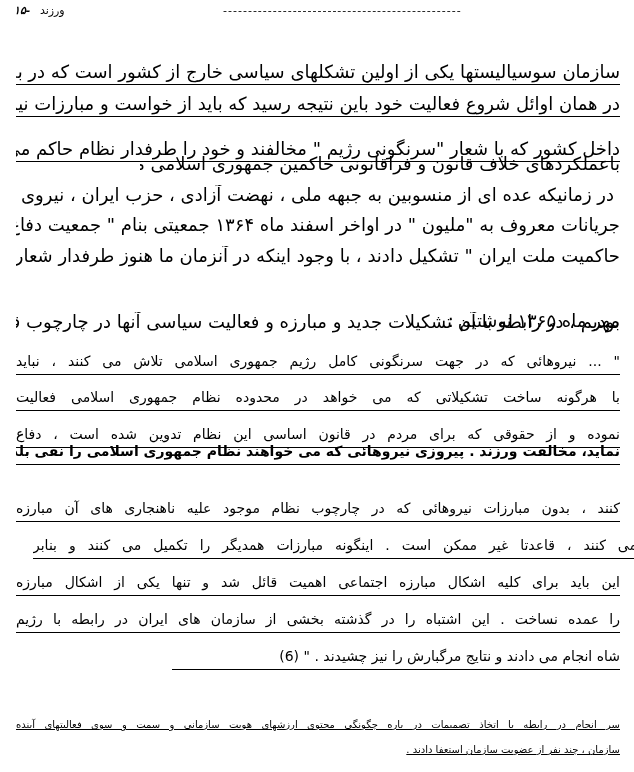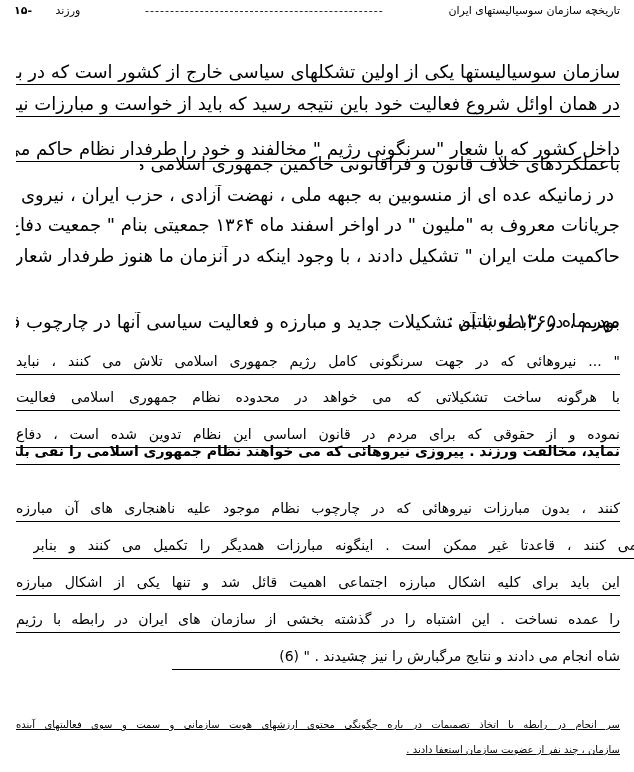--- a/index.html
+++ b/index.html
@@ -30,21 +30,21 @@
     .page-header .hdr-title { flex: none; }
     .page-header .hdr-dashes {
       flex: 1;
       overflow: hidden;
       letter-spacing: 1px;
       direction: ltr;
       text-align: center;
       padding: 0 6px;
     }
     .page-header .hdr-page { flex: none; }
-    .page-header .hdr-num { font-weight: bold; margin-right: 20px; }
+    .page-header .hdr-num { font-weight: bold; margin-right: 6px; font-style: italic; }
 
     .line {
       position: absolute;
       left: 16px;
       width: 604px;
       direction: rtl;
       text-align: justify;
       text-align-last: justify;
       white-space: nowrap;
       overflow: hidden;
@@ -65,21 +65,20 @@
       font-size: 10px;
       line-height: 16px;
       height: 18px;
       text-decoration: underline;
     }
   </style>
 </head>
 <body>
 
 <div class="page-header">
-  <span class="hdr-title">تاریخچه سازمان سوسیالیستهای ایران</span>
   <span class="hdr-dashes">------------------------------------------------</span>
   <span class="hdr-page">
     <span>ورزند</span>
     <span class="hdr-num">-۱۵</span>
   </span>
 </div>
 
 <div class="line ul" style="top:62px;">سازمان سوسیالیستها یکی از اولین تشکلهای سیاسی خارج از کشور است که در بحث درون سازمانی</div>
 <div class="line ul" style="top:94px;">در همان اوائل شروع فعالیت خود باین نتیجه رسید که باید از خواست و مبارزات نیروهای سیاسی در</div>
 <div class="line ul" style="top:139px;">داخل کشور که با شعار "سرنگونی رژیم " مخالفند و خود را طرفدار نظام حاکم می دانند ولی</div>

